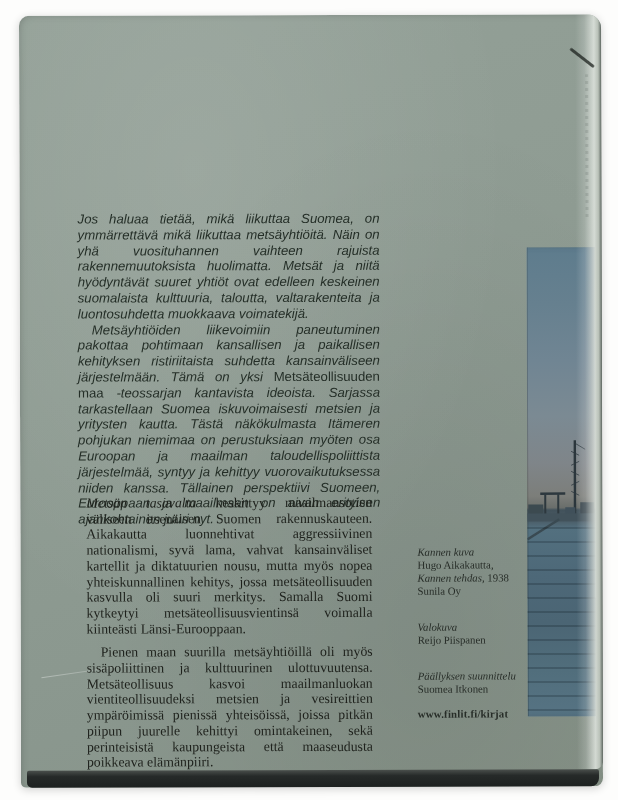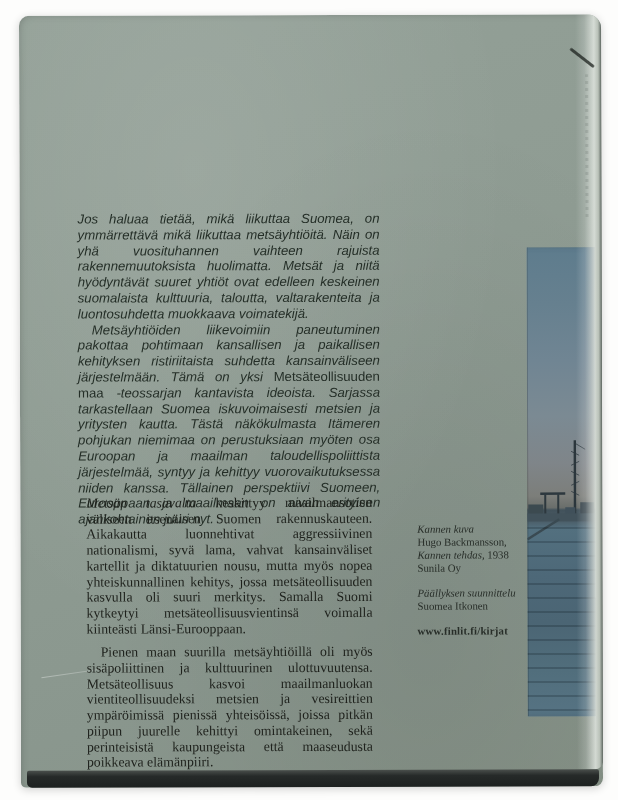--- a/index.html
+++ b/index.html
@@ -87,21 +87,21 @@
   .description p + p{text-indent:14px;}
   .work-title-italic{font-style:italic;}
   
   .credits{
     position:absolute;left:397px;top:508px;width:128px;
     font-family:"Liberation Serif", serif;
     font-size:10.8px;line-height:13px;
     color:#272d28;
   }
   .credit-group{margin:0 0 12px 0;}
-  .credit-label{font-style:italic;display:block;}
+  .credit-label{font-style:italic;display:block;margin-top:23px;}
   .credit-line{display:block;}
   .isbn-group .credit-line{letter-spacing:.2px;}
   .website{font-weight:bold;letter-spacing:.2px;}
   
   .barcode{
     position:absolute;left:392px;top:677px;width:108px;height:28px;
     background:#edebe4;
     box-shadow:0 0 0 1px rgba(0,0,0,.08);
   }
   .barcode-bars{
@@ -168,23 +168,27 @@
   </div>
 
   <div class="description">
     <p><span class="work-title-italic">Metsän tasavalta</span><span> keskittyy maailmansotien väliseen itsenäisen Suomen rakennuskauteen. Aikakautta luonnehtivat aggressiivinen nationalismi, syvä lama, vahvat kansainväliset kartellit ja diktatuurien nousu, mutta myös nopea yhteiskunnallinen kehitys, jossa metsäteollisuuden kasvulla oli suuri merkitys. Samalla Suomi kytkeytyi metsäteollisuusvientinsä voimalla kiinteästi Länsi-Eurooppaan.</span></p>
     <p>Pienen maan suurilla metsäyhtiöillä oli myös sisäpoliittinen ja kulttuurinen ulottuvuutensa. Metsäteollisuus kasvoi maailmanluokan vientiteollisuudeksi metsien ja vesireittien ympäröimissä pienissä yhteisöissä, joissa pitkän piipun juurelle kehittyi omintakeinen, sekä perinteisistä kaupungeista että maaseudusta poikkeava elämänpiiri.</p>
   </div>
 
   <div class="credits">
     <div class="credit-group">
       <span class="credit-label">Kannen kuva</span>
-      <span class="credit-line">Hugo Backmansson,</span>
+      <span class="credit-line">Hugo Aikakautta,</span>
       <span class="credit-line"><span class="work-title-italic">Kannen tehdas,</span><span> 1938</span></span>
       <span class="credit-line">Sunila Oy</span>
+    </div>
+    <div class="credit-group">
+      <span class="credit-label">Valokuva</span>
+      <span class="credit-line">Reijo Piispanen</span>
     </div>
     <div class="credit-group">
       <span class="credit-label">Päällyksen suunnittelu</span>
       <span class="credit-line">Suomea Itkonen</span>
     </div>
     <div class="credit-group">
       <span class="credit-line website">www.finlit.fi/kirjat</span>
     </div>
   </div>
 

